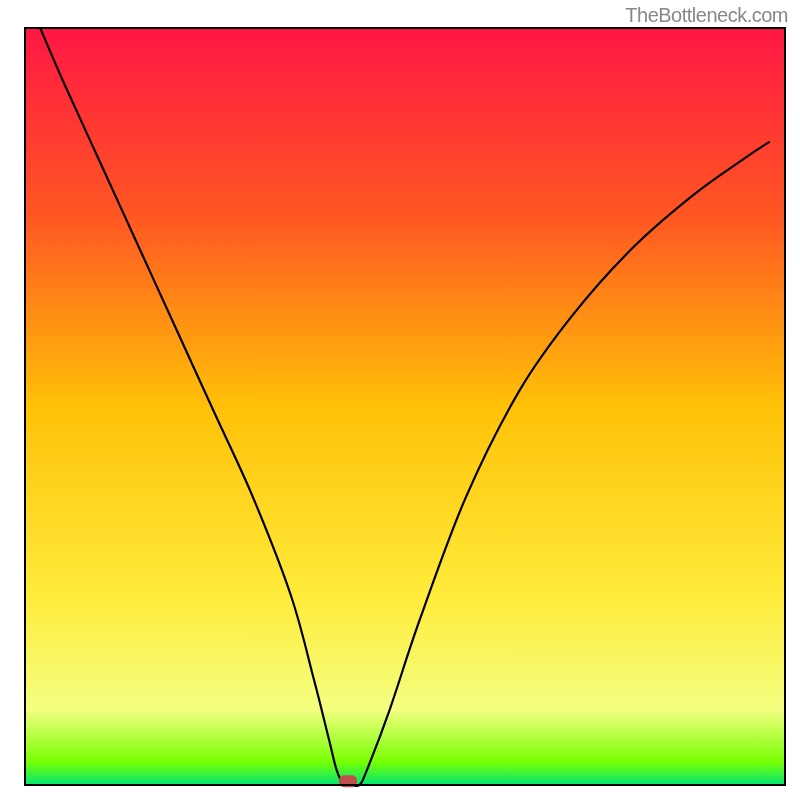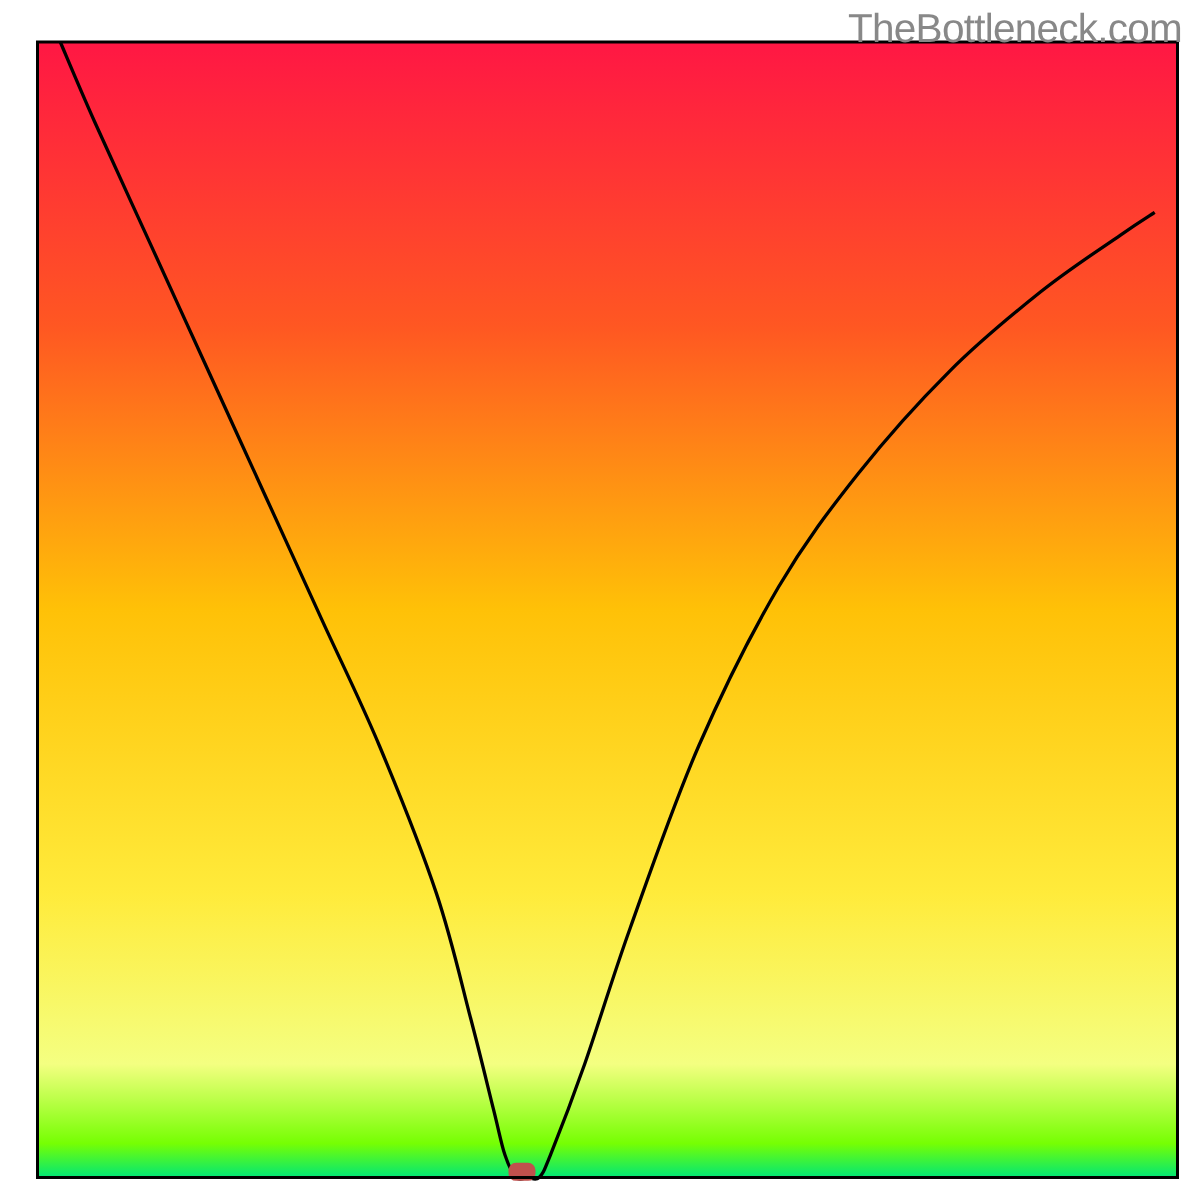--- a/index.html
+++ b/index.html
@@ -11,21 +11,21 @@
   .container {
     width: 800px;
     height: 800px;
     position: relative;
   }
   .watermark {
     position: absolute;
     top: 4px;
     right: 12px;
     color: #888;
-    font-size: 27px;
+    font-size: 20px;
     font-weight: 500;
     letter-spacing: -0.5px;
     z-index: 10;
   }
   svg {
     display: block;
   }
 </style>
 </head>
 <body>

